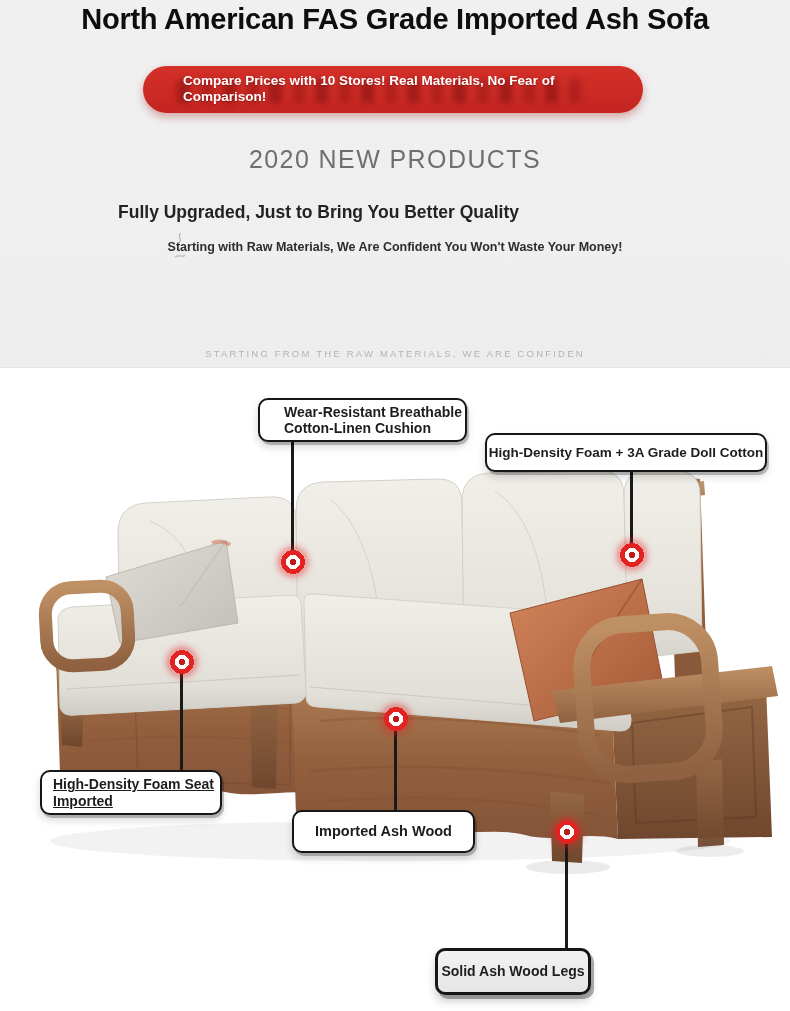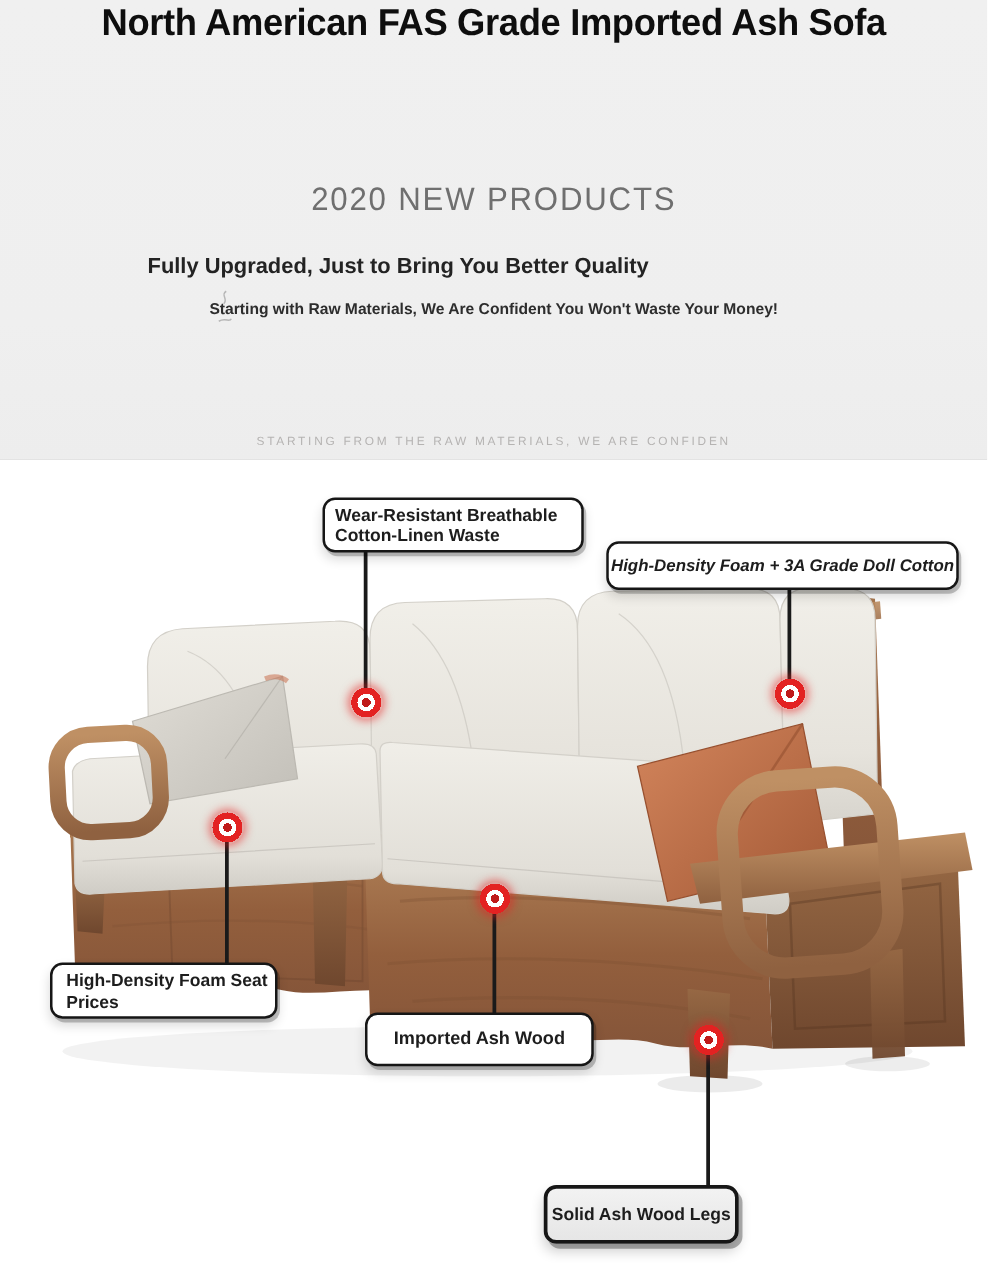--- a/index.html
+++ b/index.html
@@ -70,39 +70,43 @@
   .callout-box{
     position:absolute;background:#ffffff;
     border:2.5px solid #161616;border-radius:10px;
     box-shadow:2px 3px 0 rgba(0,0,0,.22), 0 5px 9px rgba(0,0,0,.16);
     font-size:14px;font-weight:600;color:#1d1d1d;line-height:1.16;
     display:flex;flex-direction:column;justify-content:center;
     box-sizing:border-box;
   }
   .box-left{align-items:flex-start;text-align:left;}
   .box-center{align-items:center;text-align:center;}
-  .box-fabric{left:258px;top:398px;width:209px;height:44px;padding-left:8px;}
-  .box-foam{left:485px;top:433px;width:282px;height:39px;font-size:13.5px;font-style:italic;}
-  .box-seat{left:40px;top:770px;width:182px;height:45px;padding-left:11px;}
+  .box-fabric{left:258px;top:398px;width:209px;height:44px;padding-left:24px;}
+  .box-foam{left:485px;top:433px;width:282px;height:39px;font-size:13.5px;}
+  .box-seat{left:40px;top:770px;width:182px;height:45px;padding-left:11px;text-decoration:underline;}
   .box-wood{left:260px;top:810px;width:183px;height:43px;font-size:14.5px;margin-left:32px;}
   .box-legs{
     left:435px;top:948px;width:156px;height:47px;
     background:linear-gradient(180deg,#f2f2f2,#e6e6e6);
     border-width:3px;box-shadow:3px 4px 0 rgba(0,0,0,.3), 0 6px 10px rgba(0,0,0,.2);
   }
   .line-txt{display:block;}
 </style>
 </head>
 <body>
 
 <div class="page">
 
   <div class="hero">
     <h1 class="page-title">North American FAS Grade Imported Ash Sofa</h1>
 
+    <div class="banner">
+      <div class="banner-ghost"></div>
+      <div class="banner-text">Compare Prices with 10 Stores! Real Materials, No Fear of Comparison!</div>
+    </div>
 
     <div class="hero-subtitle">2020 NEW PRODUCTS</div>
     <div class="hero-heading">Fully Upgraded, Just to Bring You Better Quality</div>
 
     <svg class="ink-artifact" width="16" height="30" viewBox="0 0 16 30">
       <path d="M9,2 C4,5 11,8 7,12 M3,26 C8,23 12,27 13,24" fill="none" stroke="#8a8a8a" stroke-width="1.2"></path>
     </svg>
     <div class="hero-subheading">Starting with Raw Materials, We Are Confident You Won't Waste Your Money!</div>
 
     <div class="caps-line caps-1">STARTING FROM THE RAW MATERIALS, WE ARE CONFIDEN</div>
@@ -218,30 +222,30 @@
   <div class="connector" style="left:565px;top:832px;height:118px;"></div>
 
   <div class="marker" style="left:280px;top:549px;"></div>
   <div class="marker" style="left:619px;top:542px;"></div>
   <div class="marker" style="left:169px;top:649px;"></div>
   <div class="marker" style="left:383px;top:706px;"></div>
   <div class="marker" style="left:554px;top:819px;"></div>
 
   <div class="callout-box box-left box-fabric">
     <span class="line-txt">Wear-Resistant Breathable</span>
-    <span class="line-txt">Cotton-Linen Waste</span>
+    <span class="line-txt">Cotton-Linen Cushion</span>
   </div>
 
   <div class="callout-box box-center box-foam">
     <span class="line-txt">High-Density Foam + 3A Grade Doll Cotton</span>
   </div>
 
   <div class="callout-box box-left box-seat">
     <span class="line-txt">High-Density Foam Seat</span>
-    <span class="line-txt">Prices</span>
+    <span class="line-txt">Imported</span>
   </div>
 
   <div class="callout-box box-center box-wood">
     <span class="line-txt">Imported Ash Wood</span>
   </div>
 
   <div class="callout-box box-center box-legs">
     <span class="line-txt">Solid Ash Wood Legs</span>
   </div>
 

